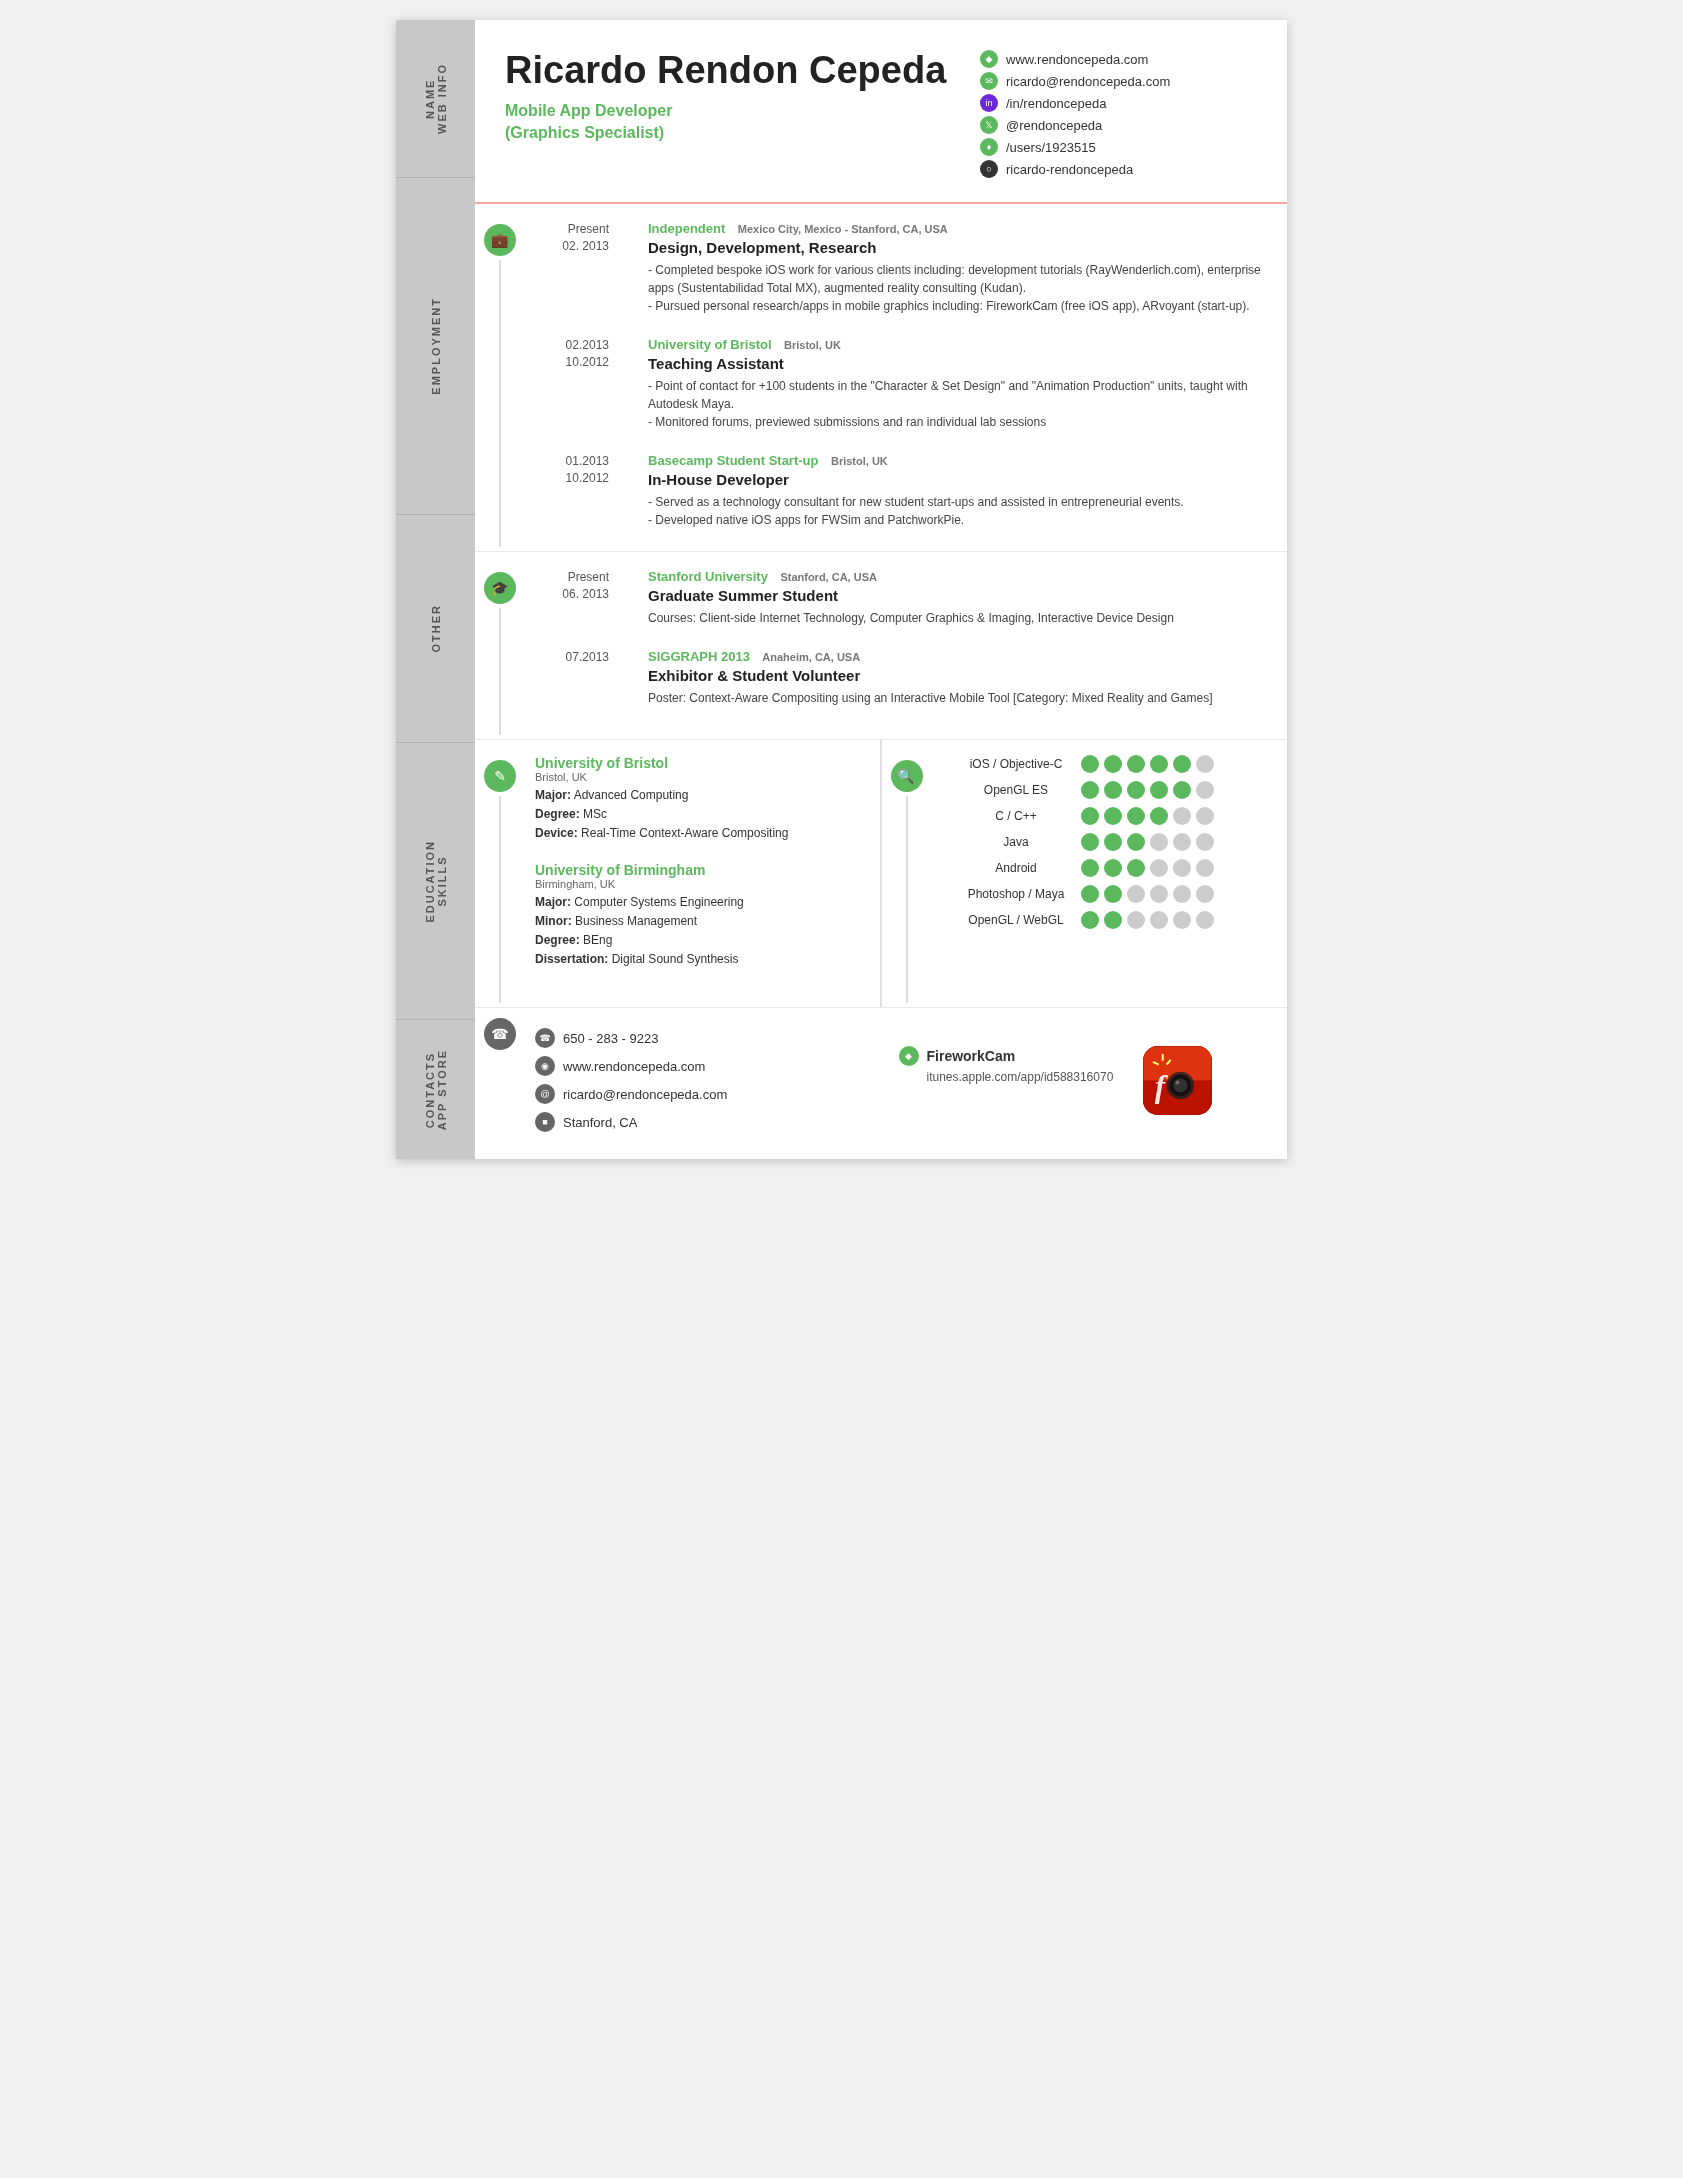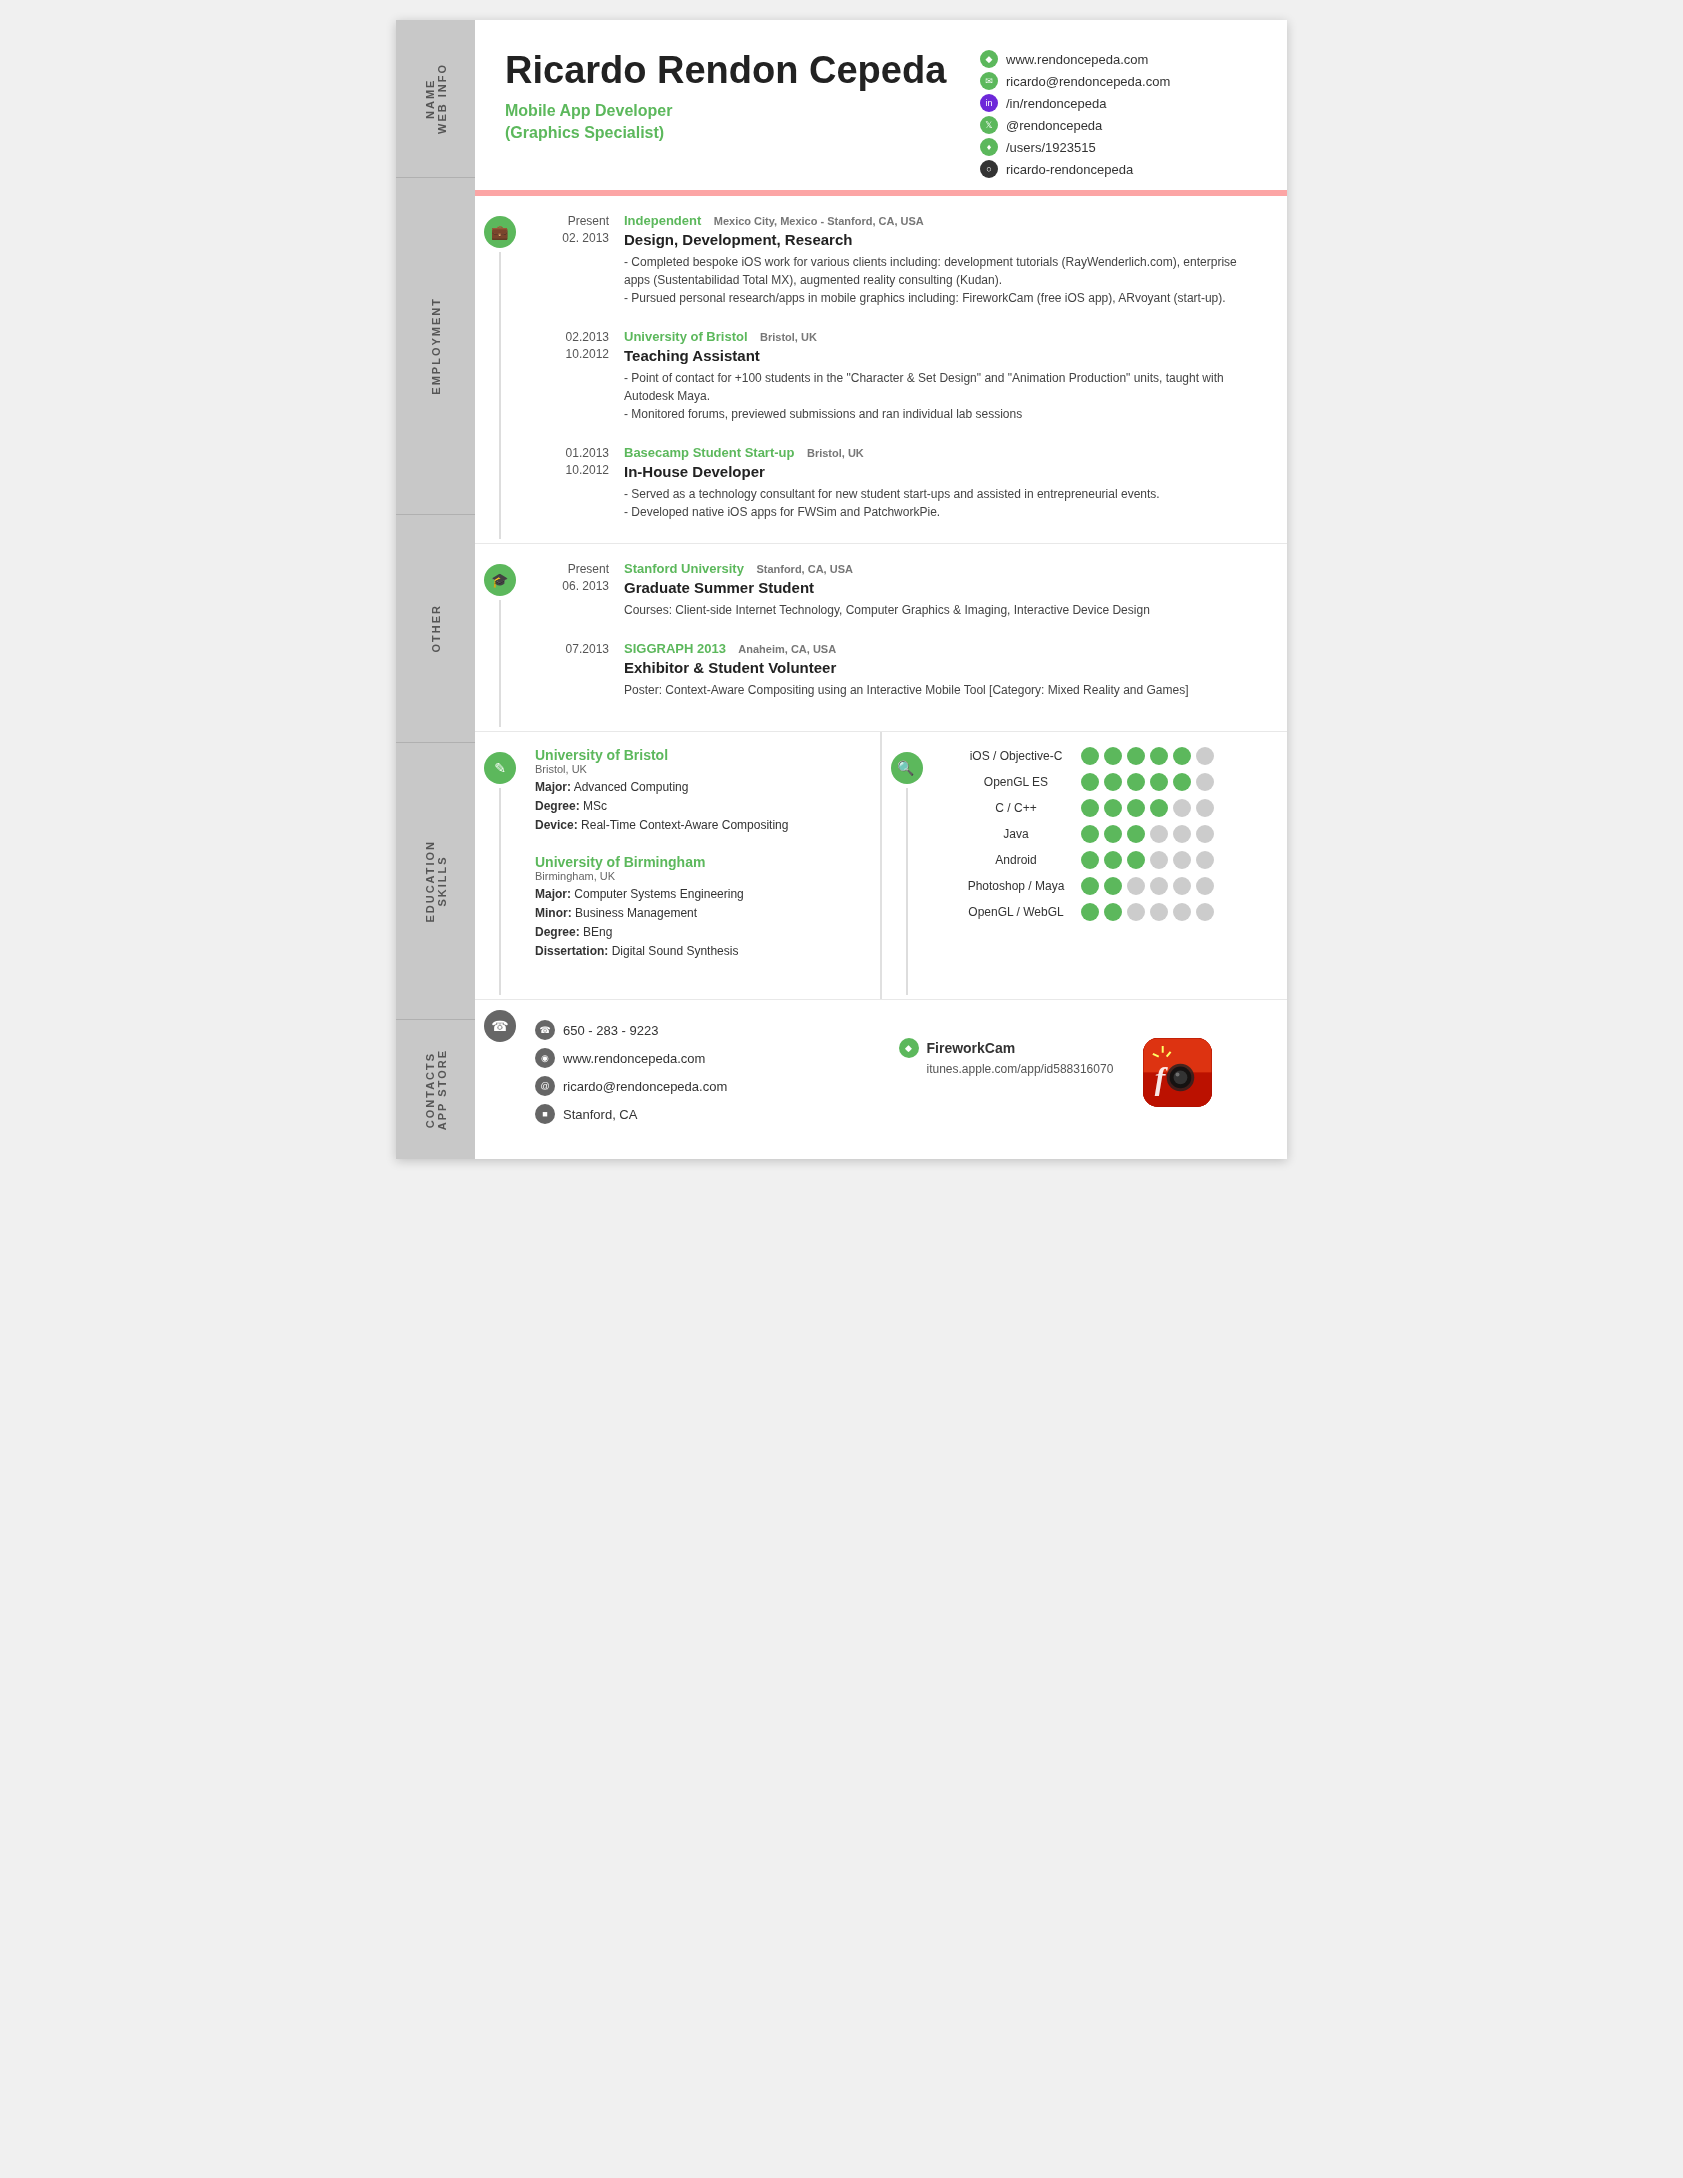--- a/index.html
+++ b/index.html
@@ -46,22 +46,22 @@
     }
     
     .main-content {
       flex: 1;
       display: flex;
       flex-direction: column;
     }
     
     .header-section {
       display: flex;
-      padding: 30px 30px 12px 30px;
-      border-bottom: 6px solid #fca5a5;
+      padding: 30px 30px 24px 30px;
+      border-bottom: 2px solid #fca5a5;
     }
     .header-left {
       flex: 1;
     }
     .header-name {
       font-size: 38px;
       font-weight: 900;
       color: #222;
       line-height: 1.1;
     }
@@ -127,20 +127,21 @@
       margin: 4px 0;
     }
     .section-content {
       flex: 1;
       padding: 15px 25px 20px 10px;
     }
     
     .employment-entry {
       display: flex;
       margin-bottom: 20px;
+      gap: 24px;
     }
     .entry-dates {
       width: 89px;
       flex-shrink: 0;
       font-size: 12px;
       color: #555;
       text-align: right;
       padding-right: 15px;
       padding-top: 2px;
       line-height: 1.4;

